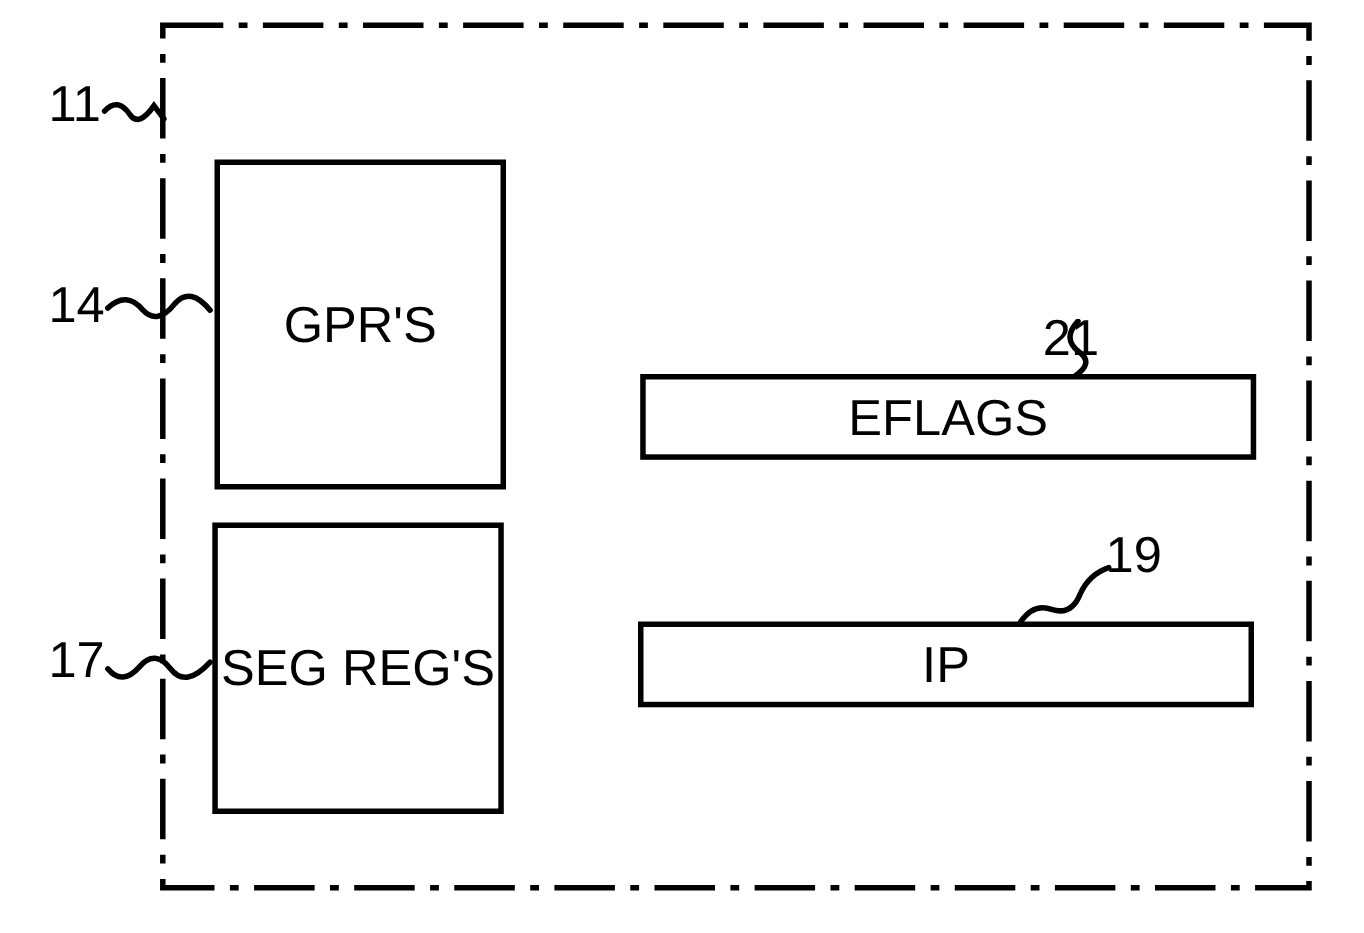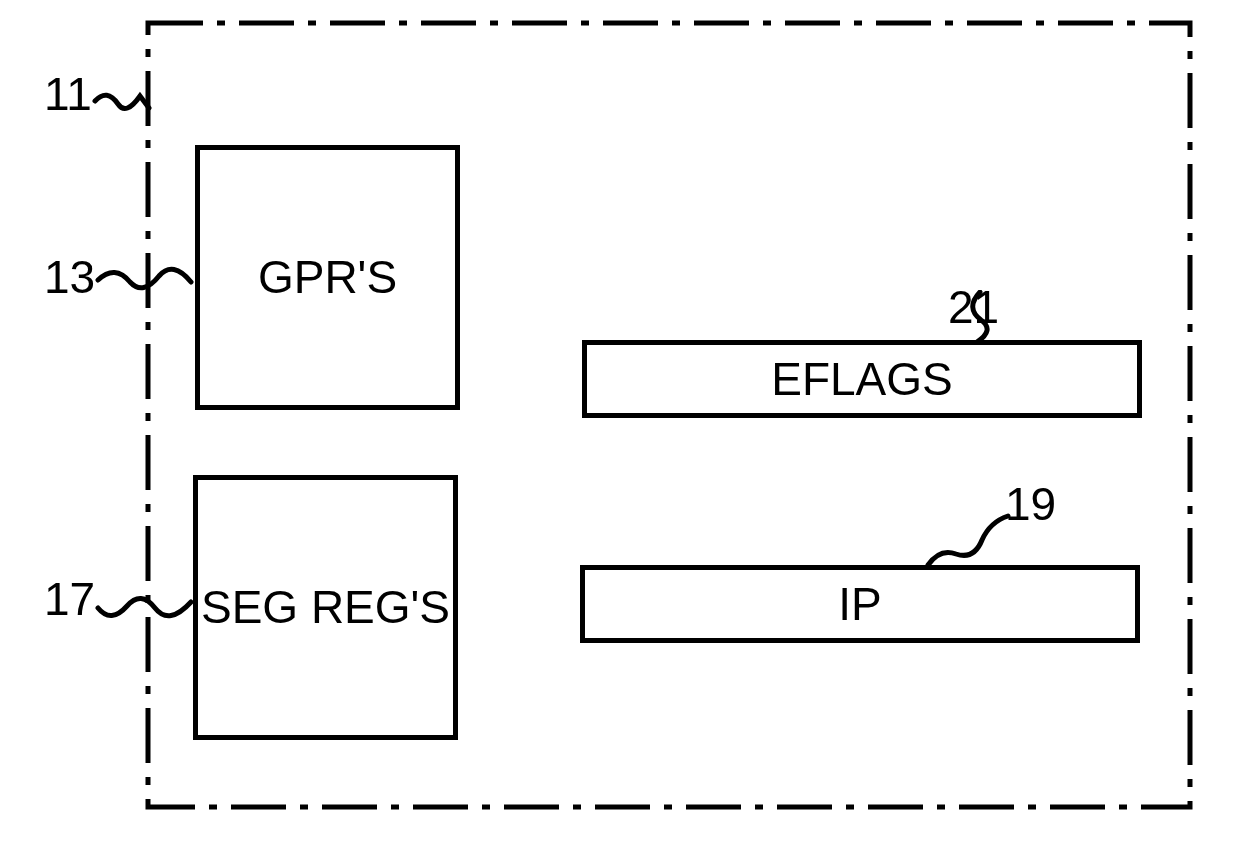--- a/index.html
+++ b/index.html
@@ -55,39 +55,39 @@
 </head>
 <body>
 
 <div class="canvas">
 
   <svg class="container-border" viewBox="0 0 1048 790">
     <rect x="3" y="3" width="1042" height="784" fill="none" stroke="#000" stroke-width="5" stroke-dasharray="55 14 8 14" stroke-linecap="butt"></rect>
   </svg>
 
 
-  <div class="box" style="left:195px; top:145px; width:265px; height:265px;">
+  <div class="box" style="left:195px; top:145px; width:265px; height:300px;">
     <span class="box-label">GPR'S</span>
   </div>
 
   <div class="box" style="left:193px; top:475px; width:265px; height:265px;">
     <span class="box-label">SEG REG'S</span>
   </div>
 
   <div class="box" style="left:582px; top:340px; width:560px; height:78px;">
     <span class="box-label">EFLAGS</span>
   </div>
 
   <div class="box" style="left:580px; top:565px; width:560px; height:78px;">
     <span class="box-label">IP</span>
   </div>
 
   <div class="ref-label" style="left:44px; top:67px;">11</div>
 
-  <div class="ref-label" style="left:44px; top:250px;">13</div>
+  <div class="ref-label" style="left:44px; top:250px;">14</div>
 
   <div class="ref-label" style="left:44px; top:572px;">17</div>
 
   <div class="ref-label" style="left:948px; top:243px;margin-top:37px;">21</div>
 
   <div class="ref-label" style="left:1005px; top:477px;">19</div>
 
   <svg class="squiggle" style="left:92px; top:86px; width:60px; height:40px;" viewBox="0 0 60 40">
     <path d="M3 15 Q15 2 26 18 Q34 30 48 10 L57 22" fill="none" stroke="#000" stroke-width="5" stroke-linecap="round"></path>
   </svg>

